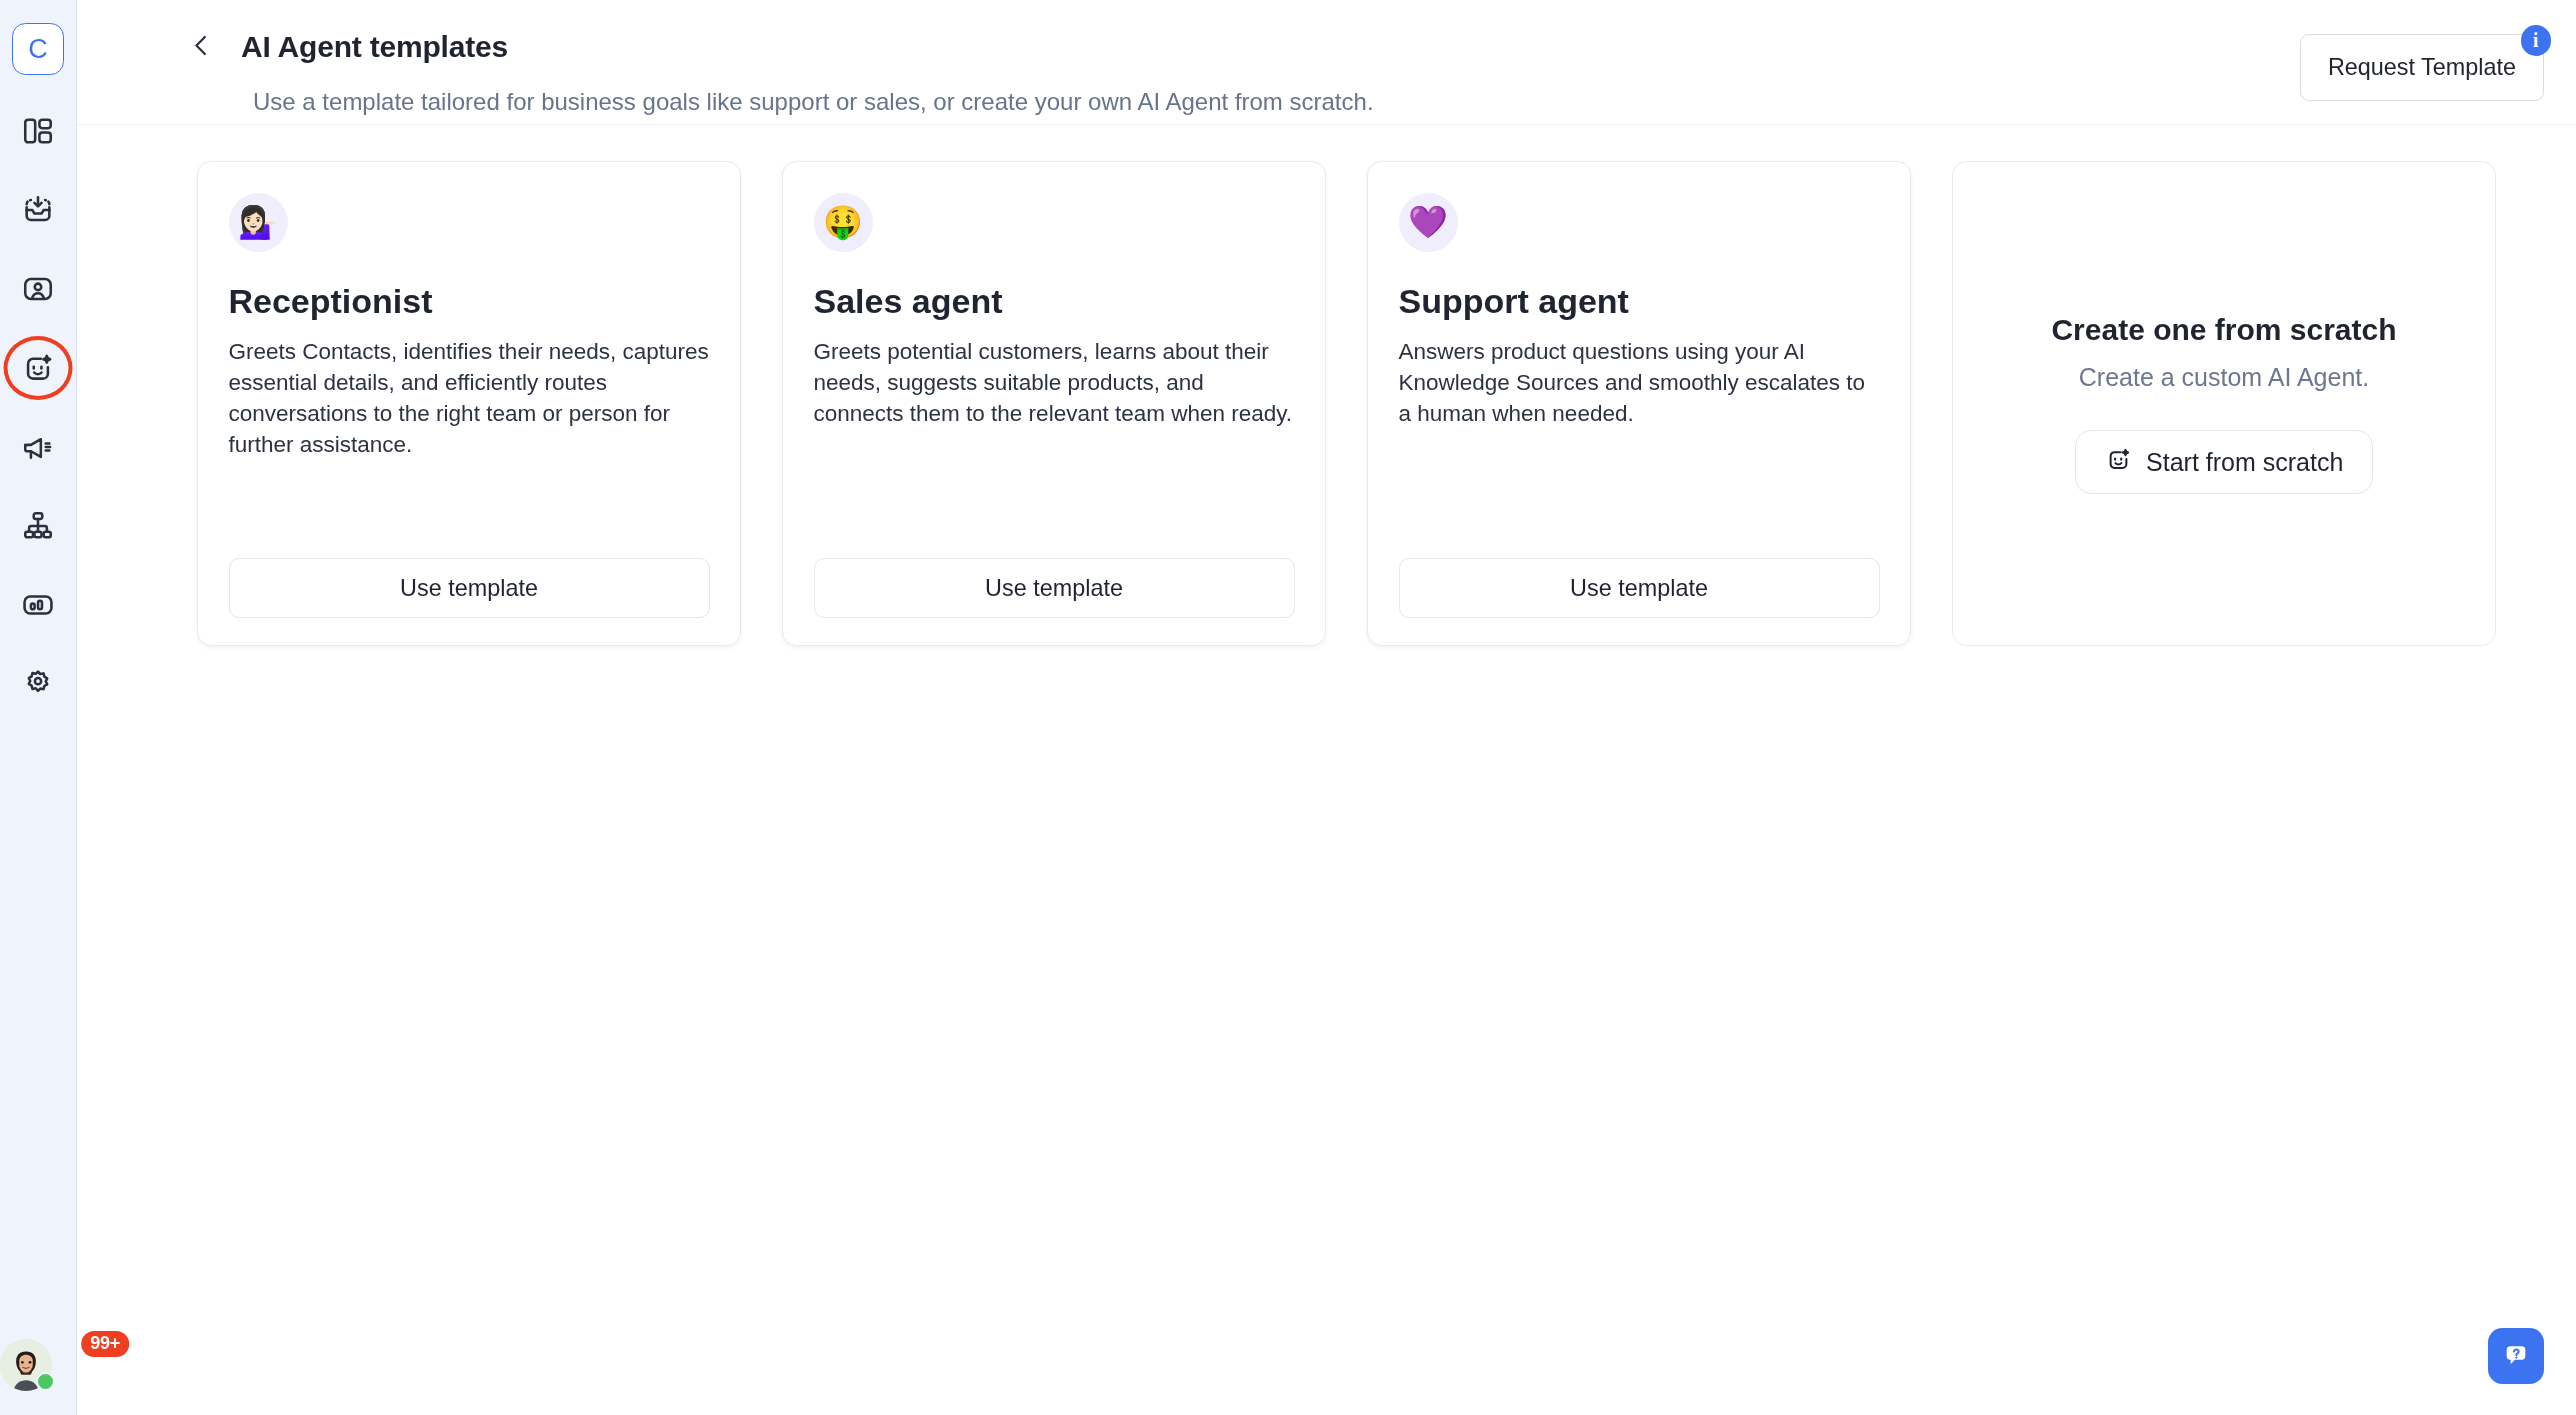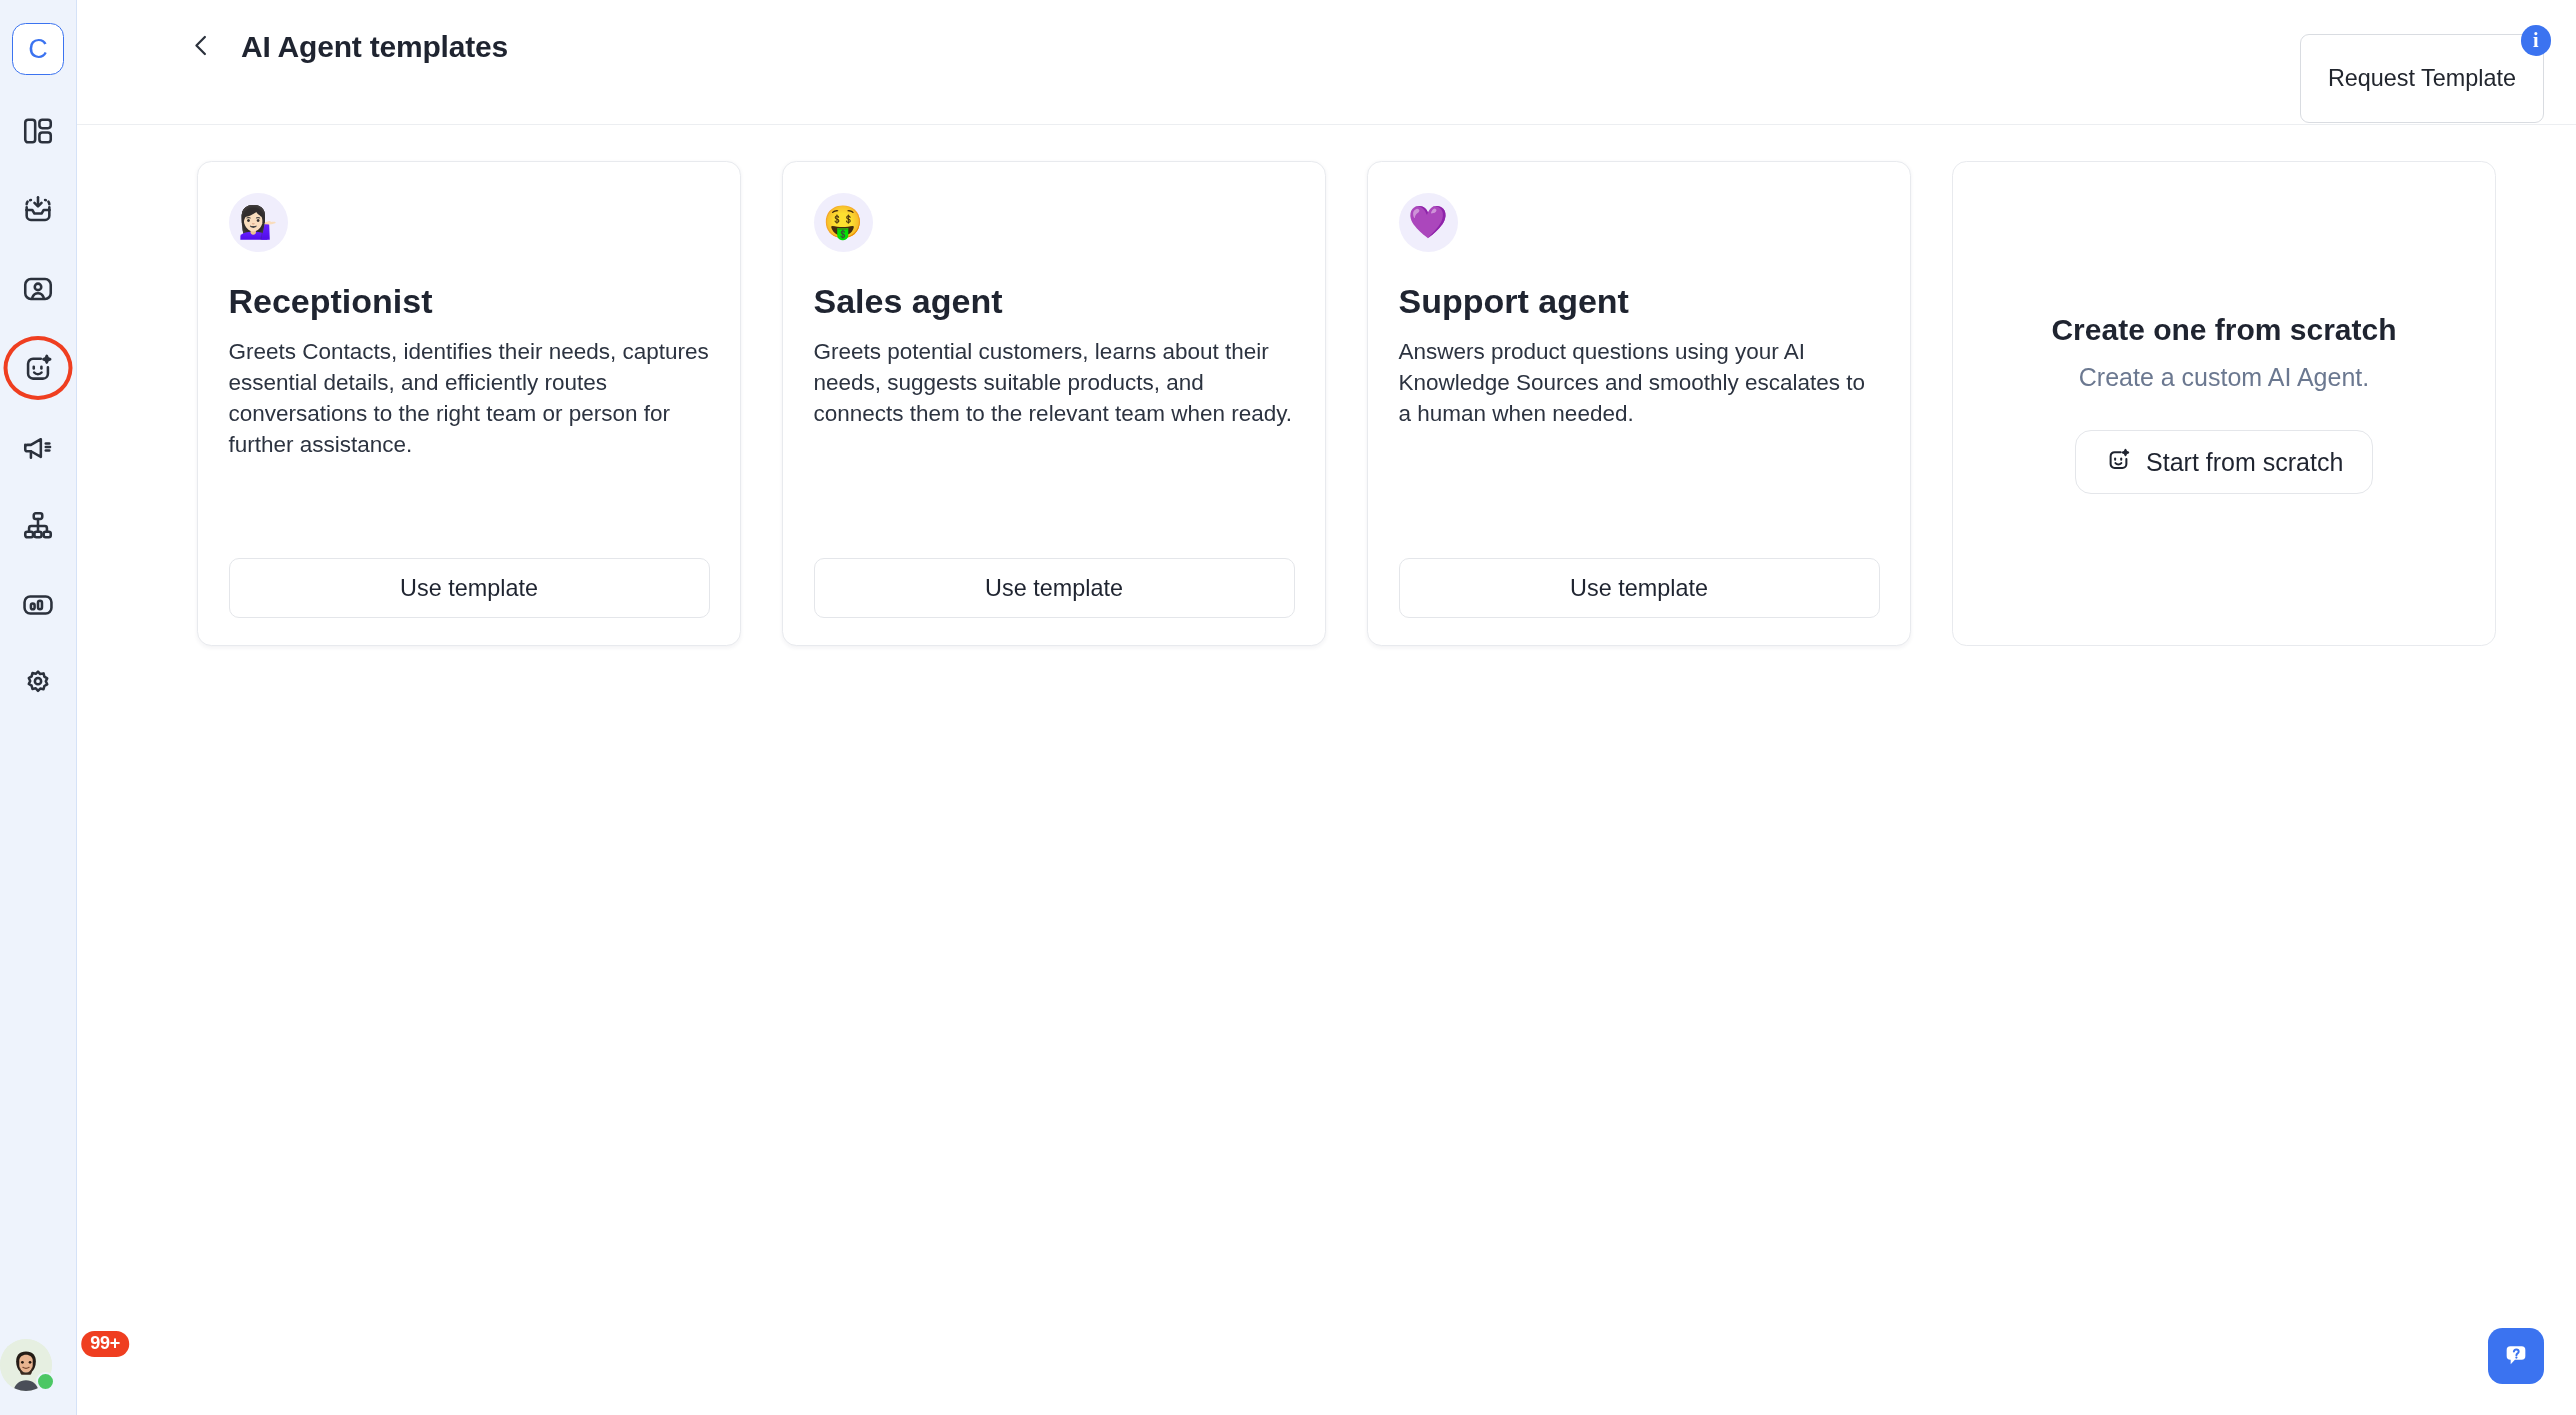--- a/index.html
+++ b/index.html
@@ -76,21 +76,21 @@
     background: none; border: none; cursor: pointer;
   }
   .page-title { font-size: 30px; font-weight: 700; color: #1f2430; letter-spacing: -0.2px; }
   .page-sub {
     margin-top: 23.4px; padding-left: 176px;
     font-size: 24px; color: #66748c; font-weight: 400;
   }
   .request-btn {
     position: absolute; right: 32px; top: 34px;
     border: 1.8px solid #d9dce1; background: #fff; border-radius: 9px;
-    padding: 30px 27px; font-size: 23.4px; color: #22262e;
+    padding: 19px 27px; font-size: 23.4px; color: #22262e;
     font-family: "Liberation Sans", sans-serif; cursor: pointer;
   }
 
   
   .cards {
     display: flex; align-items: flex-start;
     padding: 36px 0 0 120px; gap: 41px;
     position: relative;
   }
   .card {
@@ -306,20 +306,21 @@
       <div class="header-row">
         <button class="back-btn">
           <span>
             <svg width="27" height="27" viewBox="0 0 24 24" fill="none" stroke="#2b313c" stroke-width="2" stroke-linecap="round" stroke-linejoin="round">
               <path d="M15 4.5 7.5 12 15 19.5"></path>
             </svg>
           </span>
         </button>
         <h1 class="page-title">AI Agent templates</h1>
       </div>
+      <p class="page-sub">Use a template tailored for business goals like support or sales, or create your own AI Agent from scratch.</p>
       <button class="request-btn">Request Template</button>
     </div>
 
     <section class="cards">
 
       <article class="card">
         <div class="card-emoji">💁🏻‍♀️</div>
         <h2 class="card-title">Receptionist</h2>
         <p class="card-desc">Greets Contacts, identifies their needs, captures essential details, and efficiently routes conversations to the right team or person for further assistance.</p>
         <div class="card-spacer"></div>

